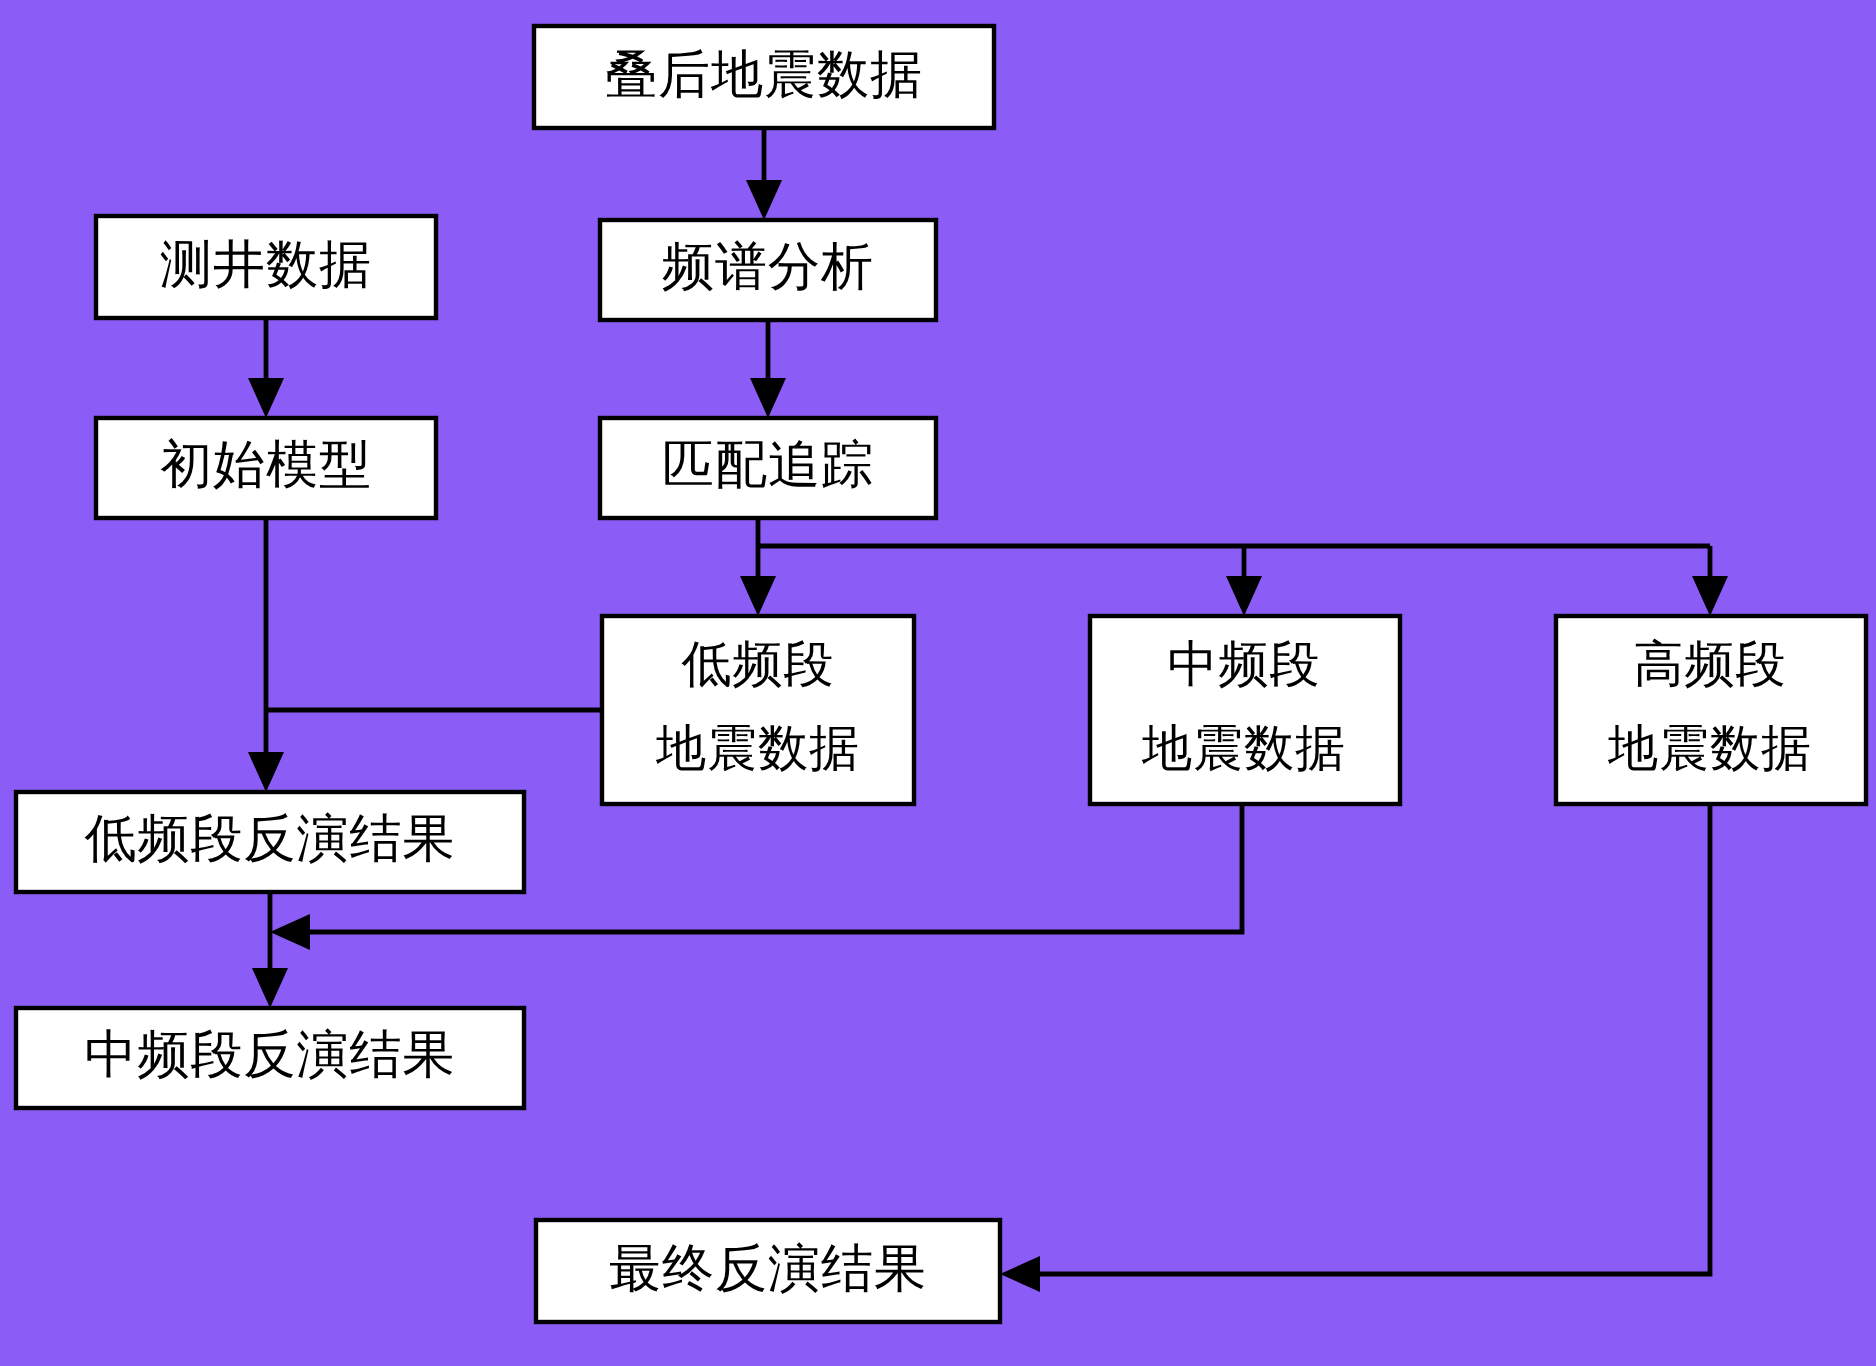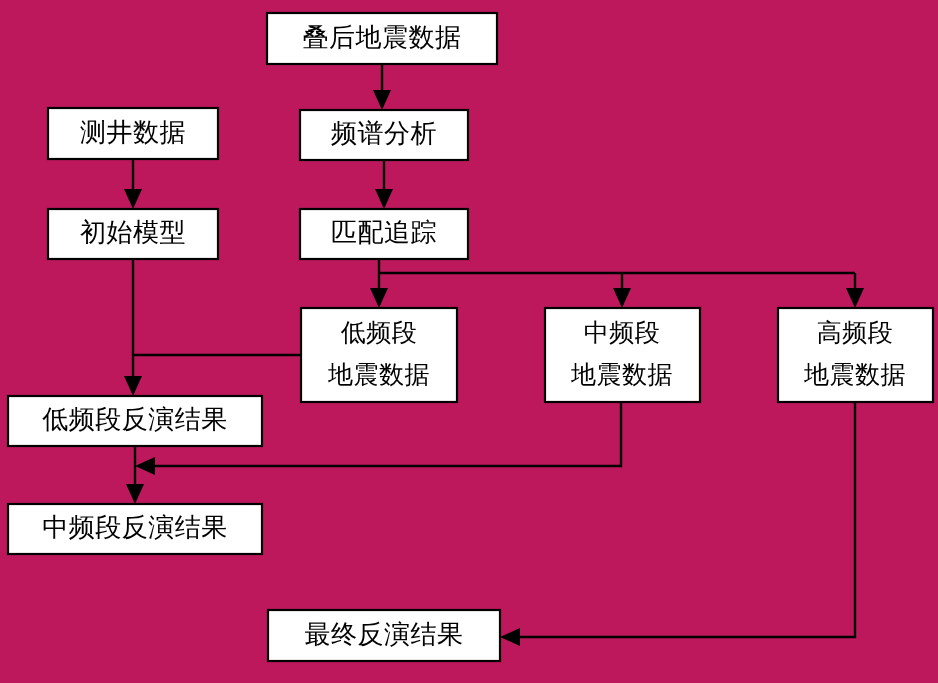--- a/index.html
+++ b/index.html
@@ -7,21 +7,21 @@
     padding: 0;
     background: #ffffff;
   }
   body {
     font-family: "Liberation Serif", "DejaVu Serif", serif;
   }
   #diagram-root {
     position: relative;
     width: 938px;
     height: 683px;
-    background: #be185d;
+    background: #8b5cf6;
     overflow: hidden;
   }
   svg#flow-svg {
     position: absolute;
     left: 0;
     top: 0;
     width: 938px;
     height: 683px;
     display: block;
   }

